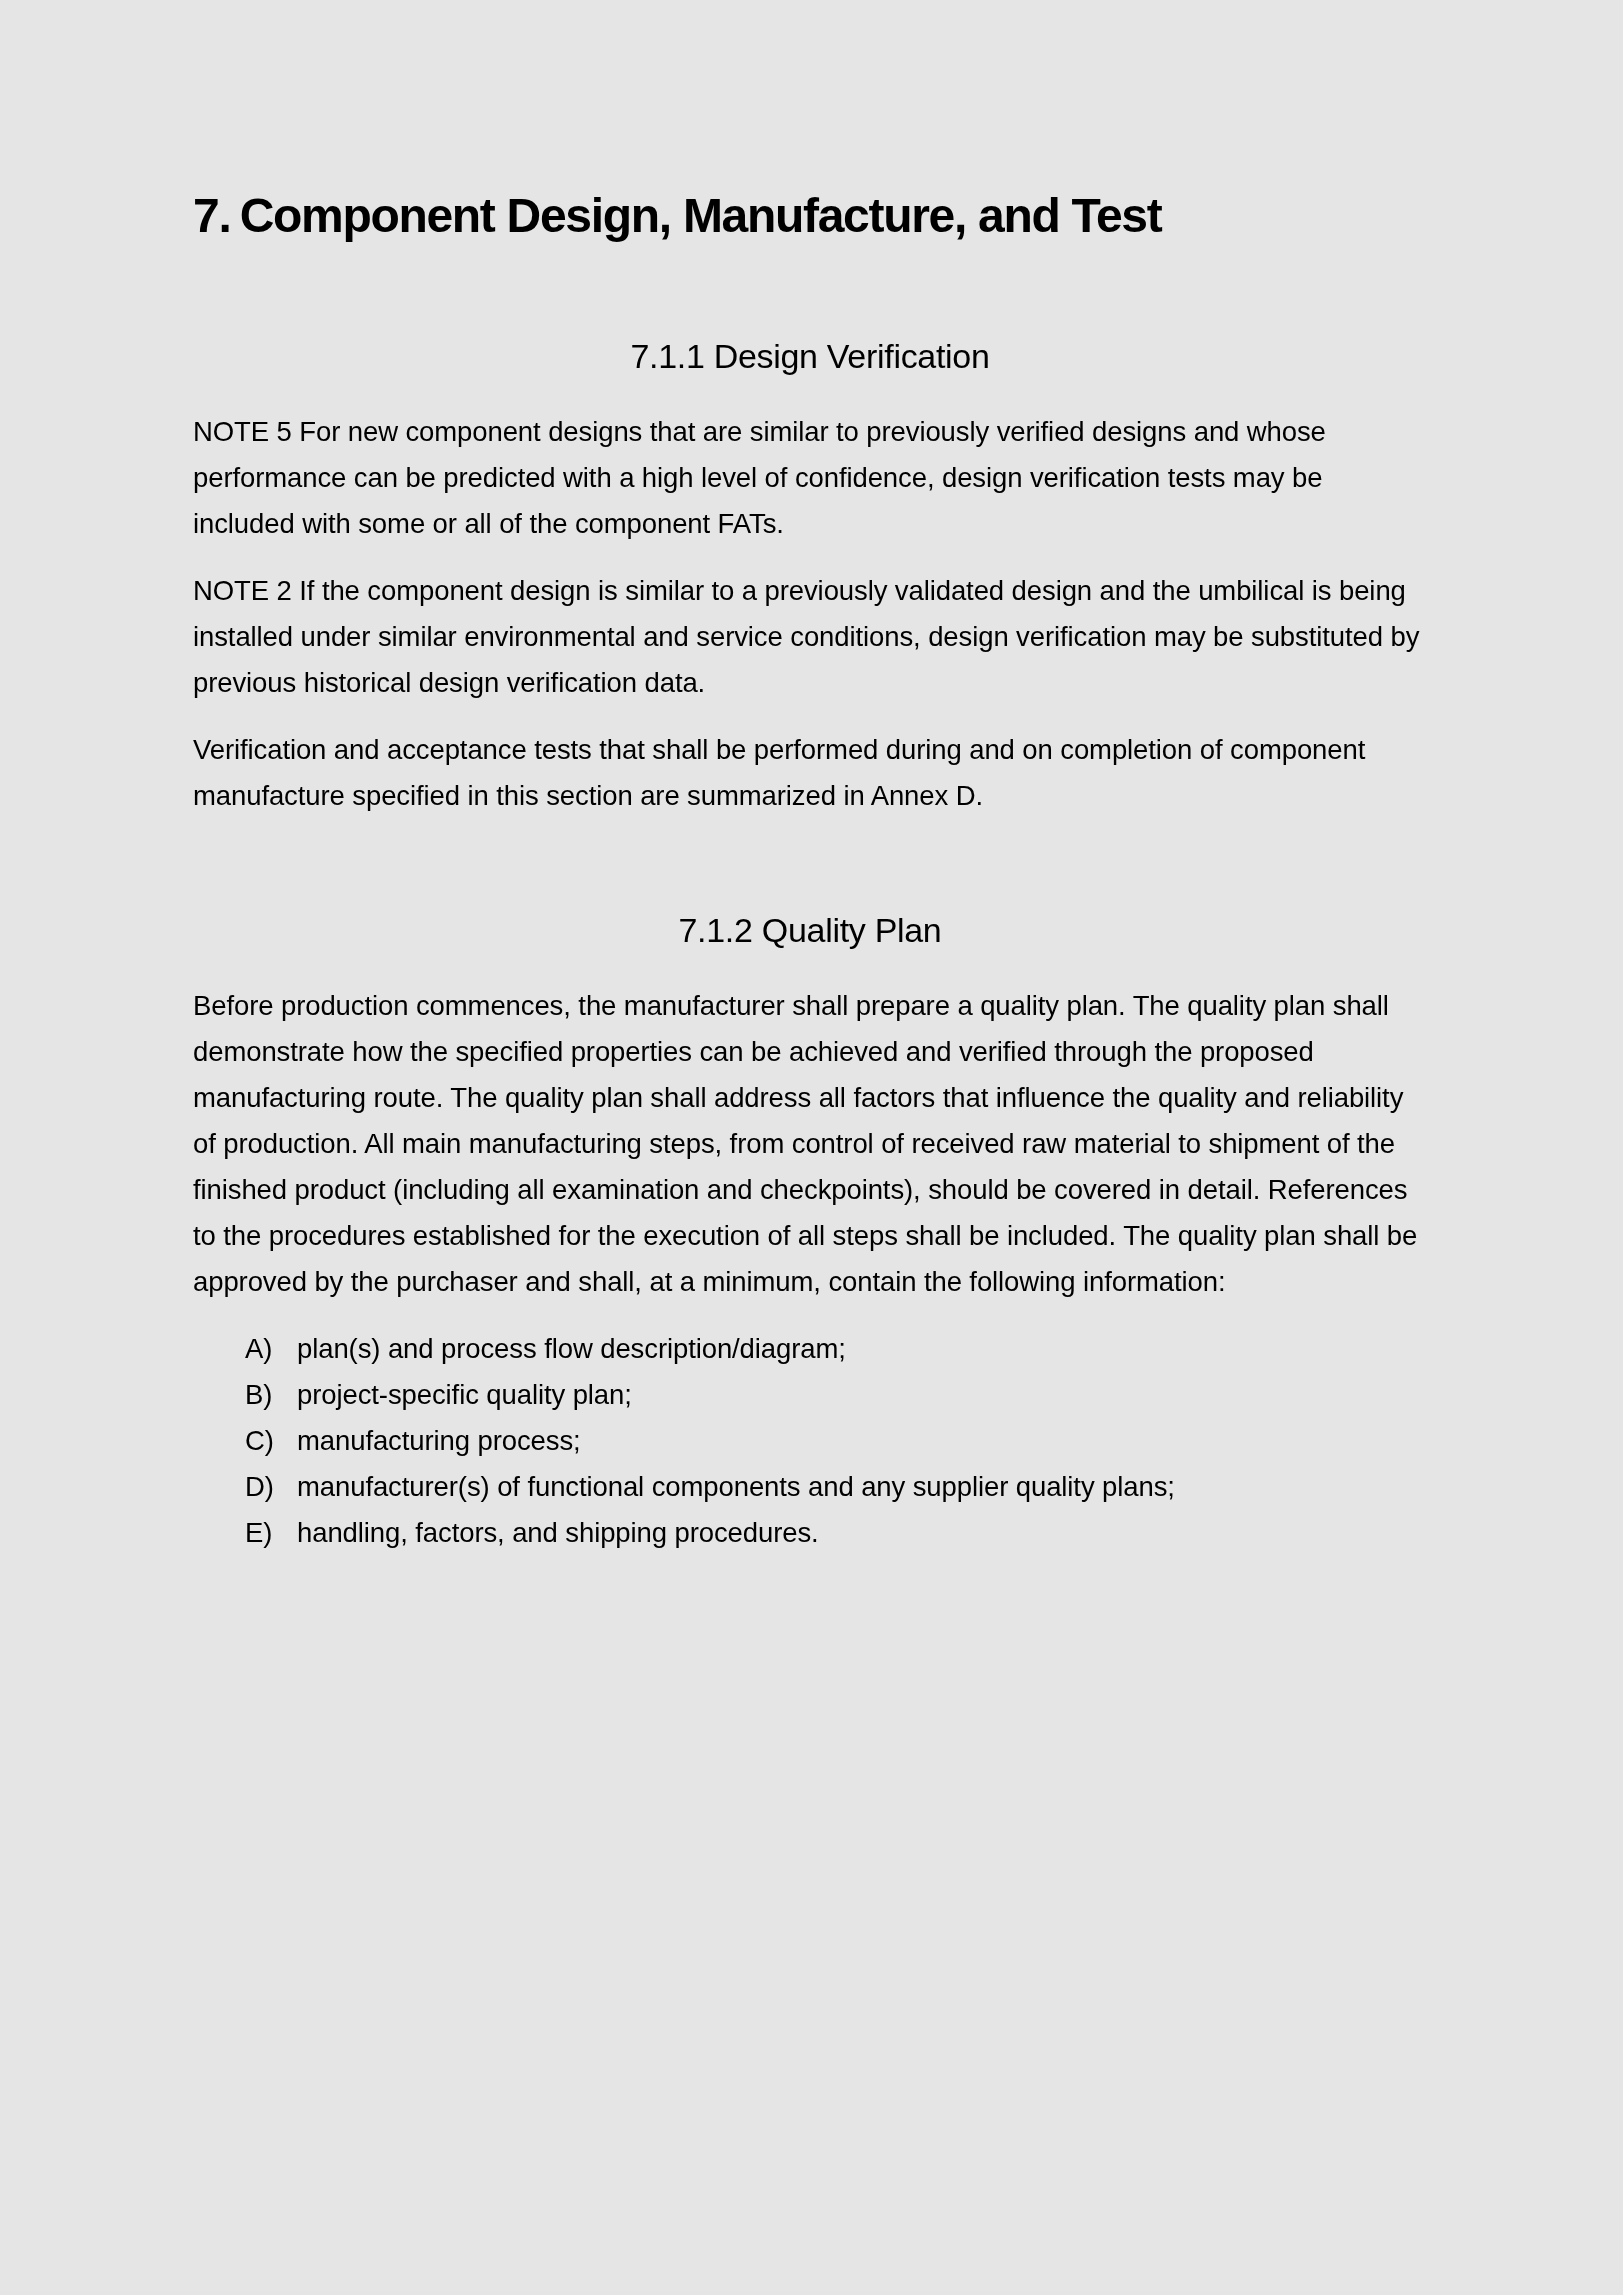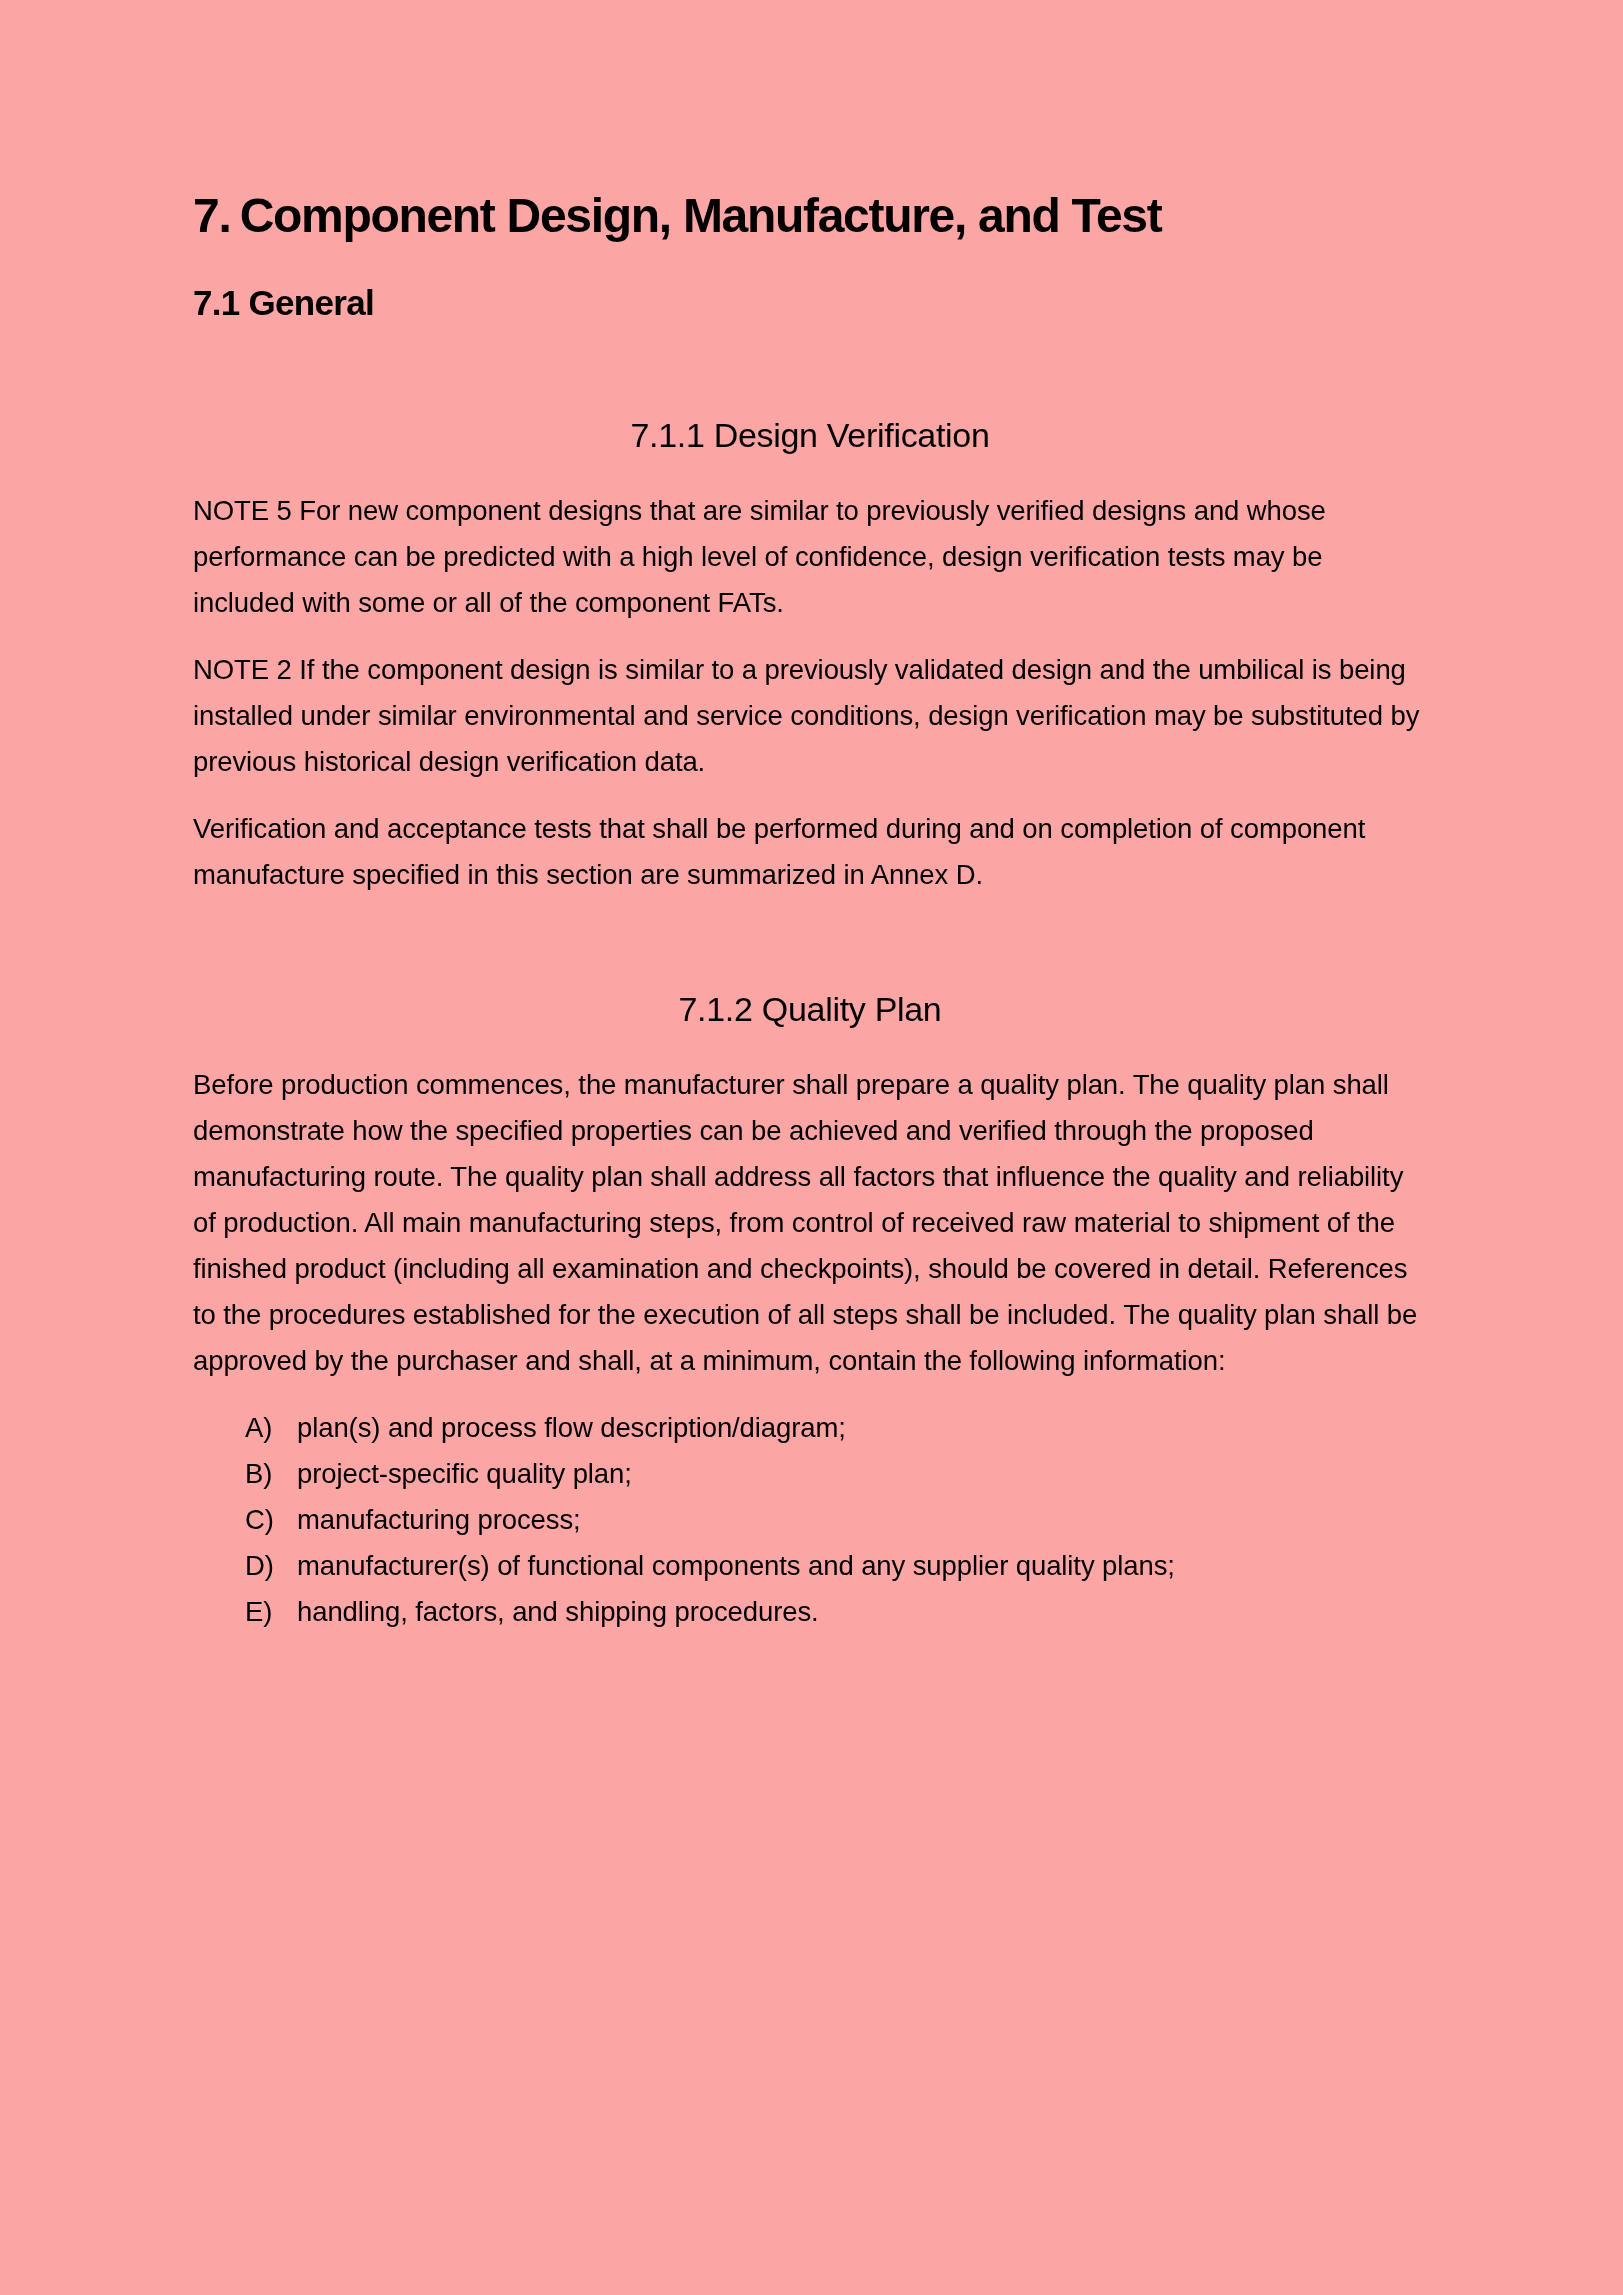--- a/index.html
+++ b/index.html
@@ -12,21 +12,21 @@
     height: 2295px;
     font-family: "Liberation Sans", sans-serif;
     color: #000000;
     overflow: hidden;
   }
   .page {
     box-sizing: border-box;
     width: 1623px;
     height: 2295px;
     padding: 186px 88px 0 193px;
-    background: #fca5a5;
+    background: #e5e5e5;
   }
   .content {
     width: 1234px;
   }
   h1.doc-h1 {
     margin: 0;
     font-size: 48px;
     font-weight: 700;
     line-height: 59px;
     letter-spacing: -1.3px;
@@ -79,21 +79,20 @@
 </head>
 <body>
 
 <div class="page">
   <div class="content">
 
     <h1 class="doc-h1">
       <span class="h1-number">7.</span><span>Component Design, Manufacture, and Test</span>
     </h1>
 
-    <h2 class="doc-h2">7.1 General</h2>
 
     <h3 class="doc-h3">7.1.1 Design Verification</h3>
 
 
     <p class="doc-p">NOTE 5 For new component designs that are similar to previously verified designs and whose performance can be predicted with a high level of confidence, design verification tests may be included with some or all of the component FATs.</p>
 
     <p class="doc-p">NOTE 2 If the component design is similar to a previously validated design and the umbilical is being installed under similar environmental and service conditions, design verification may be substituted by previous historical design verification data.</p>
 
 
     <p class="doc-p">Verification and acceptance tests that shall be performed during and on completion of component manufacture specified in this section are summarized in Annex D.</p>

